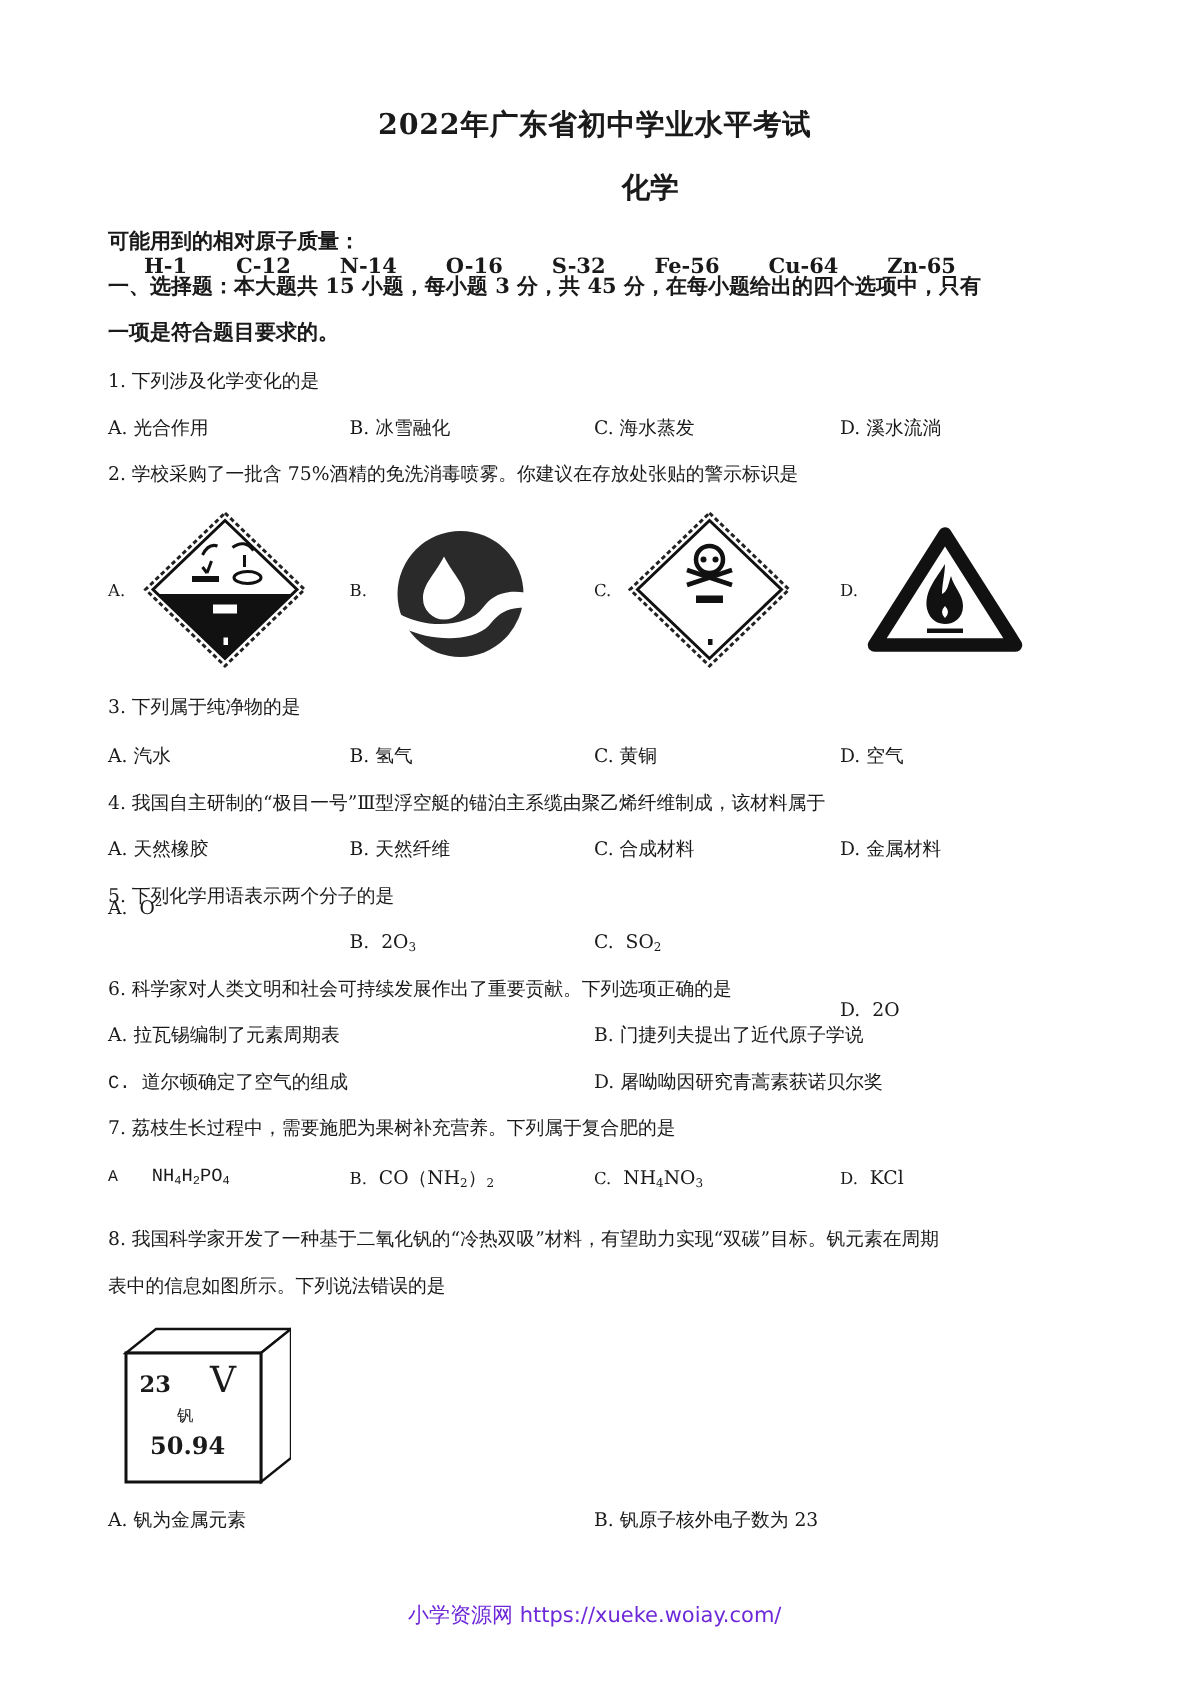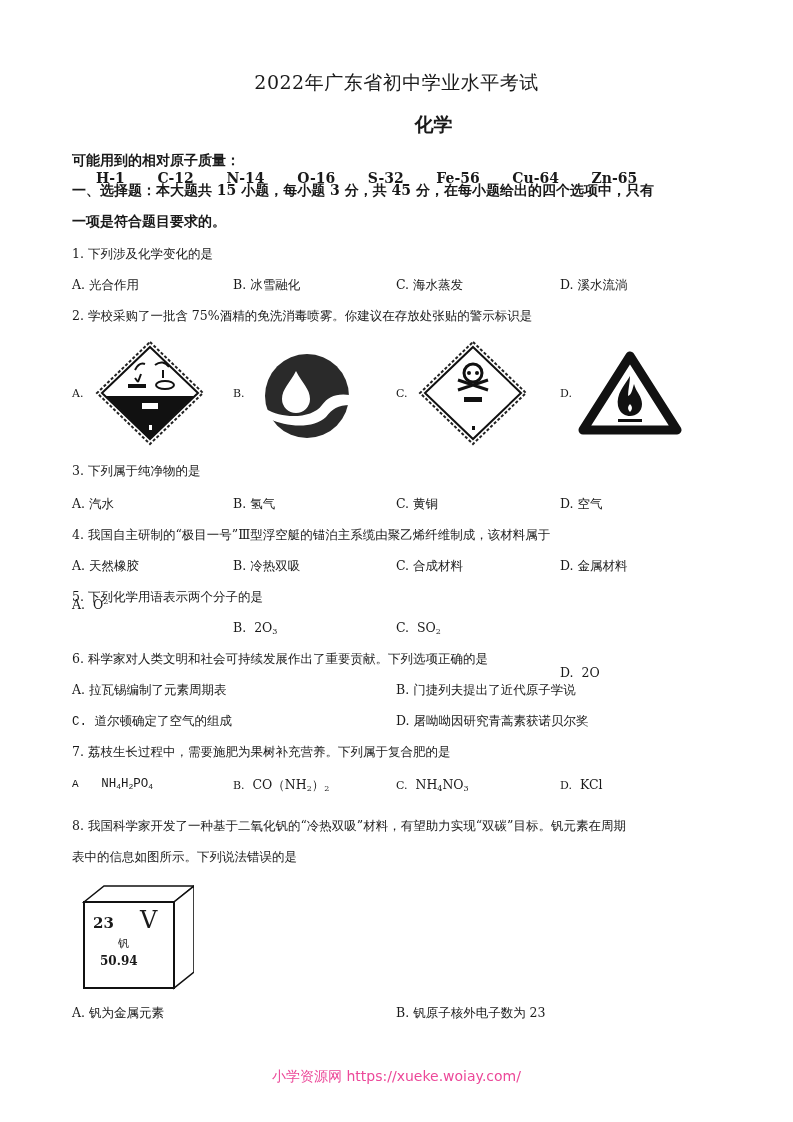--- a/index.html
+++ b/index.html
@@ -4,21 +4,21 @@
   <style>
     html, body { margin: 0; padding: 0; background: #ffffff; }
     body {
       width: 793px; height: 1122px; position: relative; overflow: hidden;
       font-family: "DejaVu Serif", "Liberation Serif", serif;
       color: #1a1a1a;
     }
     .abs { position: absolute; }
     .title {
       left: 0; width: 793px; text-align: center; top: 70px;
-      font-size: 19px; font-weight: normal; letter-spacing: 0.5px;
+      font-size: 19px; font-weight: bold; letter-spacing: 0.5px;
     }
     .subtitle {
       left: 0; width: 793px; text-align: center; top: 112px;
       font-size: 19px; font-weight: bold; padding-left: 37px;
     }
     .bold-line { font-size: 14px; font-weight: bold; left: 72px; }
     .masses { top: 152px; word-spacing: 6px; }
     .section { top: 182px; width: 660px; }
     .section2 { top: 213px; }
     .q { font-size: 12.5px; left: 72px; }
@@ -27,21 +27,21 @@
     .col2 { left: 233px; }
     .col2w { left: 396px; }
     .col3 { left: 396px; }
     .col4 { left: 560px; }
     sub { font-size: 8px; vertical-align: -2px; }
     sup { font-size: 8px; vertical-align: 5px; }
     .sign { position: absolute; }
     .footer {
       left: 0; width: 793px; text-align: center; top: 1068px;
       font-family: "DejaVu Sans", "Liberation Sans", sans-serif;
-      font-size: 14px; color: #ec4899;
+      font-size: 14px; color: #6d28d9;
     }
     .elem-label { font-family: "DejaVu Serif", serif; font-size: 12px; }
   </style>
 </head>
 <body>
 
 <div class="abs title">2022年广东省初中学业水平考试</div>
 <div class="abs subtitle">化学</div>
 
 <div class="abs bold-line masses">
@@ -99,21 +99,21 @@
 </svg>
 
 <div class="abs q" style="top:463px;">3. 下列属于纯净物的是</div>
 <div class="abs opt col1" style="top:496px;">A. 汽水</div>
 <div class="abs opt col2" style="top:496px;">B. 氢气</div>
 <div class="abs opt col3" style="top:496px;">C. 黄铜</div>
 <div class="abs opt col4" style="top:496px;">D. 空气</div>
 
 <div class="abs q" style="top:527px;">4. 我国自主研制的“极目一号”Ⅲ型浮空艇的锚泊主系缆由聚乙烯纤维制成，该材料属于</div>
 <div class="abs opt col1" style="top:558px;">A.  天然橡胶</div>
-<div class="abs opt col2" style="top:558px;">B.  冷热双吸</div>
+<div class="abs opt col2" style="top:558px;">B.  天然纤维</div>
 <div class="abs opt col3" style="top:558px;">C.  合成材料</div>
 <div class="abs opt col4" style="top:558px;">D.  金属材料</div>
 
 <div class="abs q" style="top:589px;">5. 下列化学用语表示两个分子的是</div>
 <div class="abs opt col1" style="top:597px;">
   <span>A.</span>&nbsp; <span>O</span><sup>2-</sup>
 </div>
 <div class="abs opt col2" style="top:620px;">
   <span>B.</span>&nbsp; <span>2O</span><sub>3</sub>
 </div>
@@ -149,19 +149,19 @@
 
 <div class="abs" style="left:82px; top:884px; width:112px; height:106px;">
   <svg width="112" height="106" viewBox="0 0 112 106" style="position:absolute; left:0; top:0;">
     <polygon points="2,18 22,2 112,2 92,18" fill="#fff" stroke="#111" stroke-width="1.6"></polygon>
     <polygon points="92,18 112,2 112,88 92,104" fill="#fff" stroke="#111" stroke-width="1.6"></polygon>
     <rect x="2" y="18" width="90" height="86" fill="#fff" stroke="#111" stroke-width="2"></rect>
   </svg>
   <div class="abs elem-label" style="left:11px; top:30px; font-size:15px; font-weight:bold;">23</div>
   <div class="abs elem-label" style="left:58px; top:22px; font-size:24px;">V</div>
   <div class="abs elem-label" style="left:36px; top:52px; font-size:11px;">钒</div>
-  <div class="abs elem-label" style="left:18px; top:70px; font-size:12px; font-weight:bold;">50.94</div>
+  <div class="abs elem-label" style="left:18px; top:70px; font-size:16px; font-weight:bold;">50.94</div>
 </div>
 
 <div class="abs opt col1" style="top:1005px;">A. 钒为金属元素</div>
 <div class="abs opt col2w" style="top:1005px;">B. 钒原子核外电子数为 23</div>
 
 <div class="abs footer">小学资源网 https://xueke.woiay.com/</div>
 
 </body></html>

